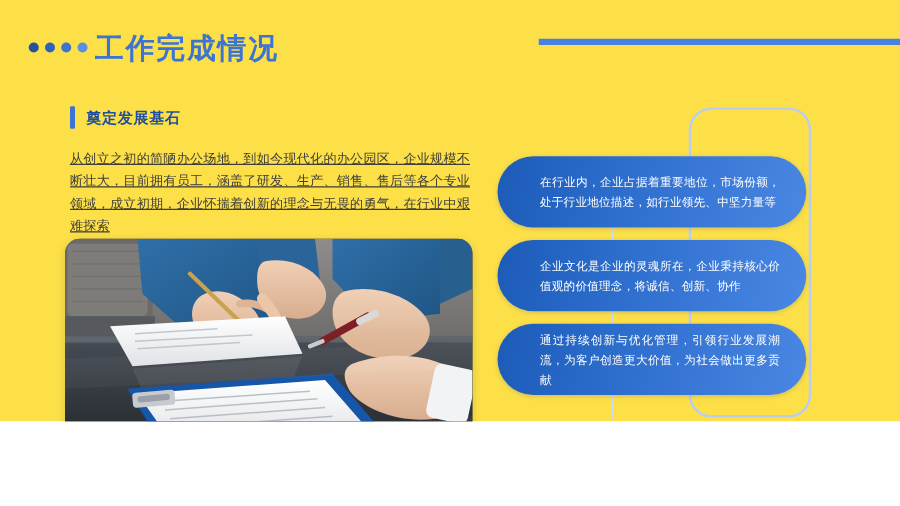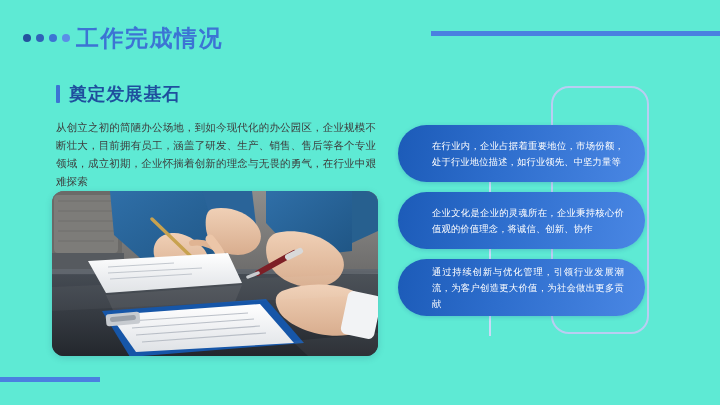--- a/index.html
+++ b/index.html
@@ -12,22 +12,22 @@
     background: #ffffff;
     font-family: "Liberation Sans", "DejaVu Sans", sans-serif;
     overflow: hidden;
     position: relative;
   }
 
   .slide {
     position: absolute;
     inset: 0;
     width: 720px;
-    height: 405px;
-    background: #5eead4;
+    height: 337px;
+    background: #fde047;
     overflow: hidden;
   }
 
   
   .header {
     position: absolute;
     left: 0;
     top: 12px;
     width: 720px;
     height: 44px;
@@ -100,35 +100,36 @@
     top: 1px;
     width: 4px;
     height: 18px;
     background: #3c74d4;
     border-radius: 1px;
   }
   .sub-head-text {
     position: absolute;
     left: 13px;
     top: 0px;
-    font-size: 18px;
+    font-size: 12px;
     font-weight: bold;
     color: #1f4f9e;
     letter-spacing: 0.6px;
     line-height: 20px;
     white-space: nowrap;
   }
 
   .body-copy {
     width: 320px;
     font-size: 10.5px;
     line-height: 18px;
     color: #3d3d3d;
     letter-spacing: 0.1px;
     text-align: justify;
+    text-decoration: underline;
   }
 
   .photo {
     position: absolute;
     left: 52px;
     top: 191px;
     width: 326px;
     height: 165px;
     border-radius: 12px;
     overflow: hidden;

